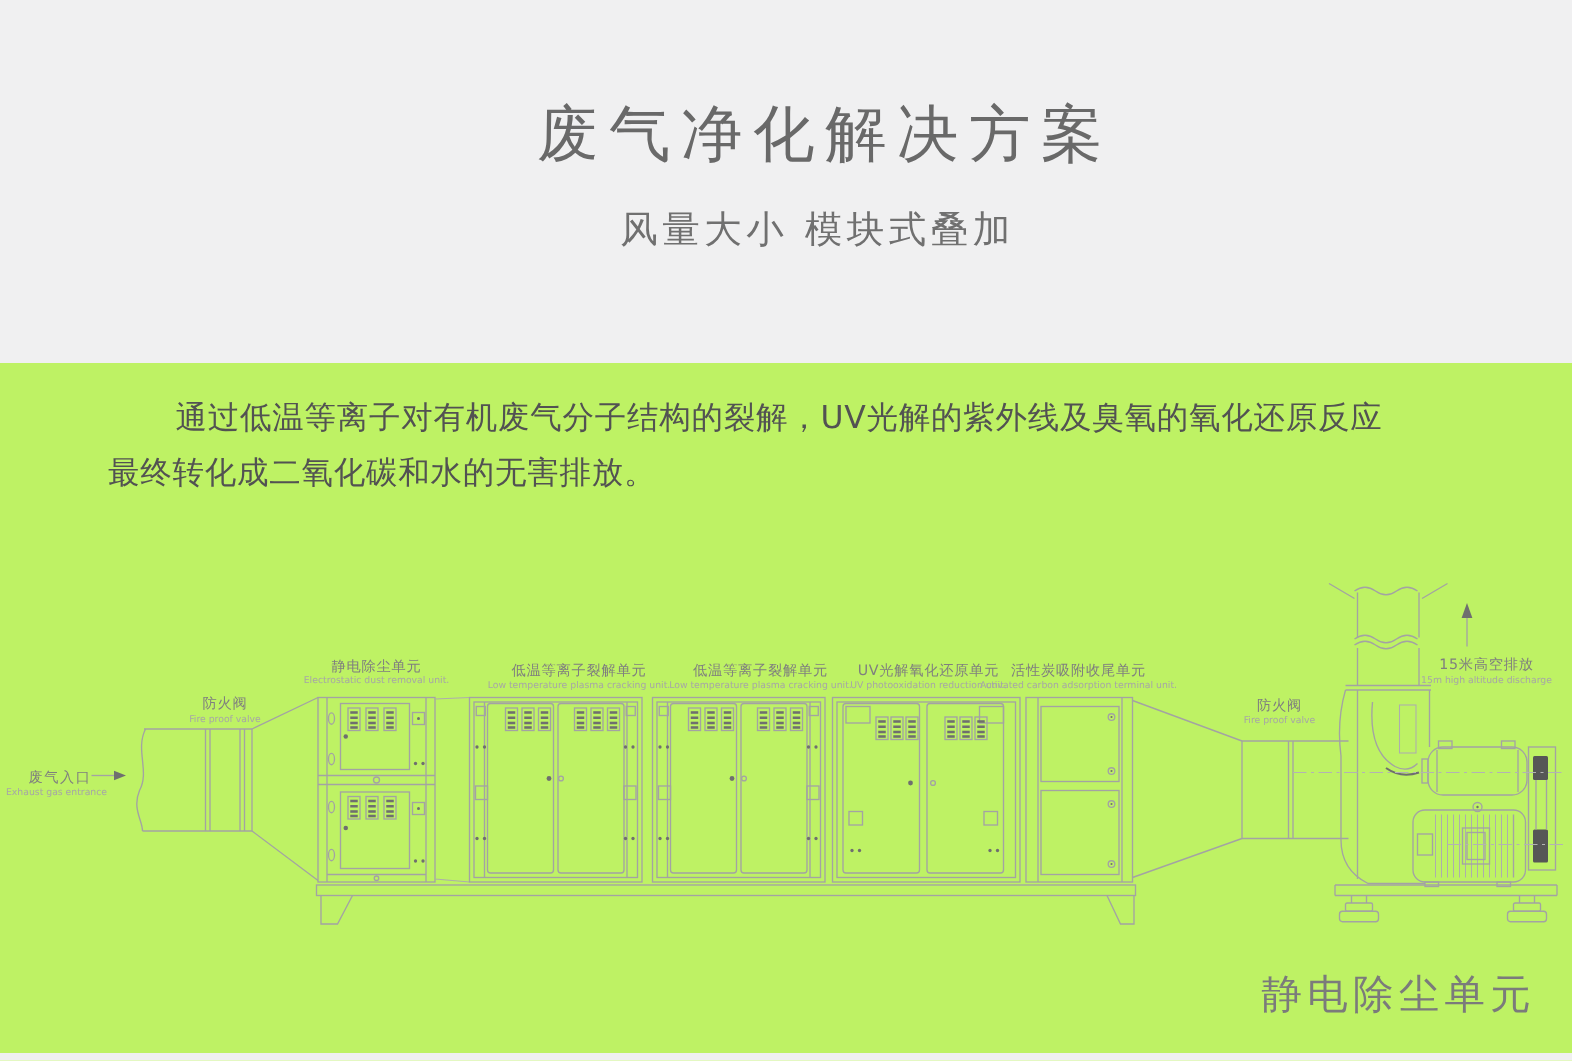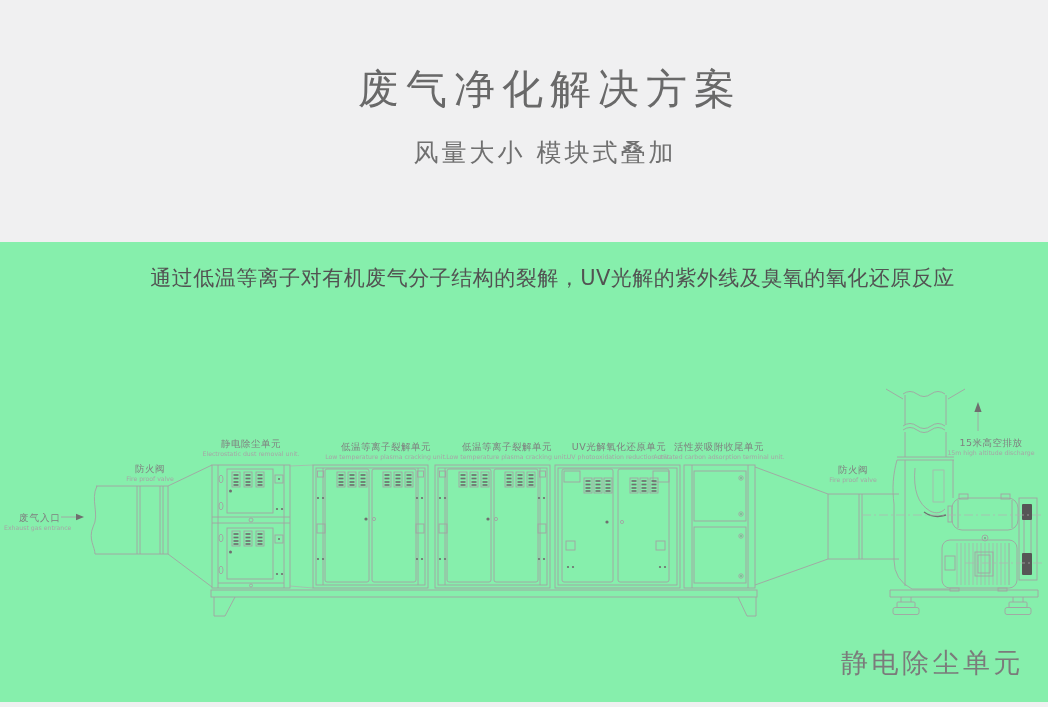--- a/index.html
+++ b/index.html
@@ -1,39 +1,39 @@
 <!DOCTYPE html>
 <html><head>
 <meta charset="utf-8">
 <style>
   html,body{margin:0;padding:0;background:#ffffff;}
   .page{
     position:relative;width:1048px;height:707px;overflow:hidden;
-    background:#86efac;
+    background:#bef264;
     font-family:"DejaVu Sans","Liberation Sans",sans-serif;
   }
   .band{
     position:absolute;left:0;top:0;width:1048px;height:242px;
     background:#f0f0f1;
   }
   .title{
     position:absolute;left:26px;top:66px;width:1048px;
     text-align:center;font-size:41px;letter-spacing:7px;
     color:#696969;font-weight:400;line-height:1.15;
   }
   .subtitle{
     position:absolute;left:21px;top:136px;width:1048px;
     text-align:center;font-size:25px;letter-spacing:3px;
     color:#707070;font-weight:400;
   }
   .intro{
     position:absolute;left:72px;top:260px;width:916px;
     font-size:21px;color:#525252;line-height:37px;letter-spacing:0.5px;
   }
-  .intro-line.indent{text-indent:45px;text-align:center;}
+  .intro-line.indent{text-indent:45px;}
   .diagram-svg{position:absolute;left:0;top:0;}
   .caption{
     position:absolute;right:24px;top:645px;
     font-size:27px;letter-spacing:3.5px;color:#7b7b7b;
   }
   .bottom-strip{
     position:absolute;left:0;top:702px;width:1048px;height:5px;
     background:#f0f0f1;
   }
   
@@ -54,20 +54,21 @@
 
 <div class="page">
 
   <div class="band">
     <div class="title">废气净化解决方案</div>
     <div class="subtitle">风量大小 模块式叠加</div>
   </div>
 
   <div class="intro">
     <div class="intro-line indent">通过低温等离子对有机废气分子结构的裂解，UV光解的紫外线及臭氧的氧化还原反应</div>
+    <div class="intro-line">最终转化成二氧化碳和水的无害排放。</div>
   </div>
 
   <svg class="diagram-svg" width="1048" height="707" viewBox="0 0 1048 707">
     <defs>
       <g id="vent">
         <rect x="0" y="0" width="8" height="15" class="ln"></rect>
         <line x1="1.5" y1="3" x2="6.5" y2="3" class="lnd"></line>
         <line x1="1.5" y1="6.5" x2="6.5" y2="6.5" class="lnd"></line>
         <line x1="1.5" y1="10" x2="6.5" y2="10" class="lnd"></line>
         <line x1="1.5" y1="13" x2="6.5" y2="13" class="lnd"></line>

